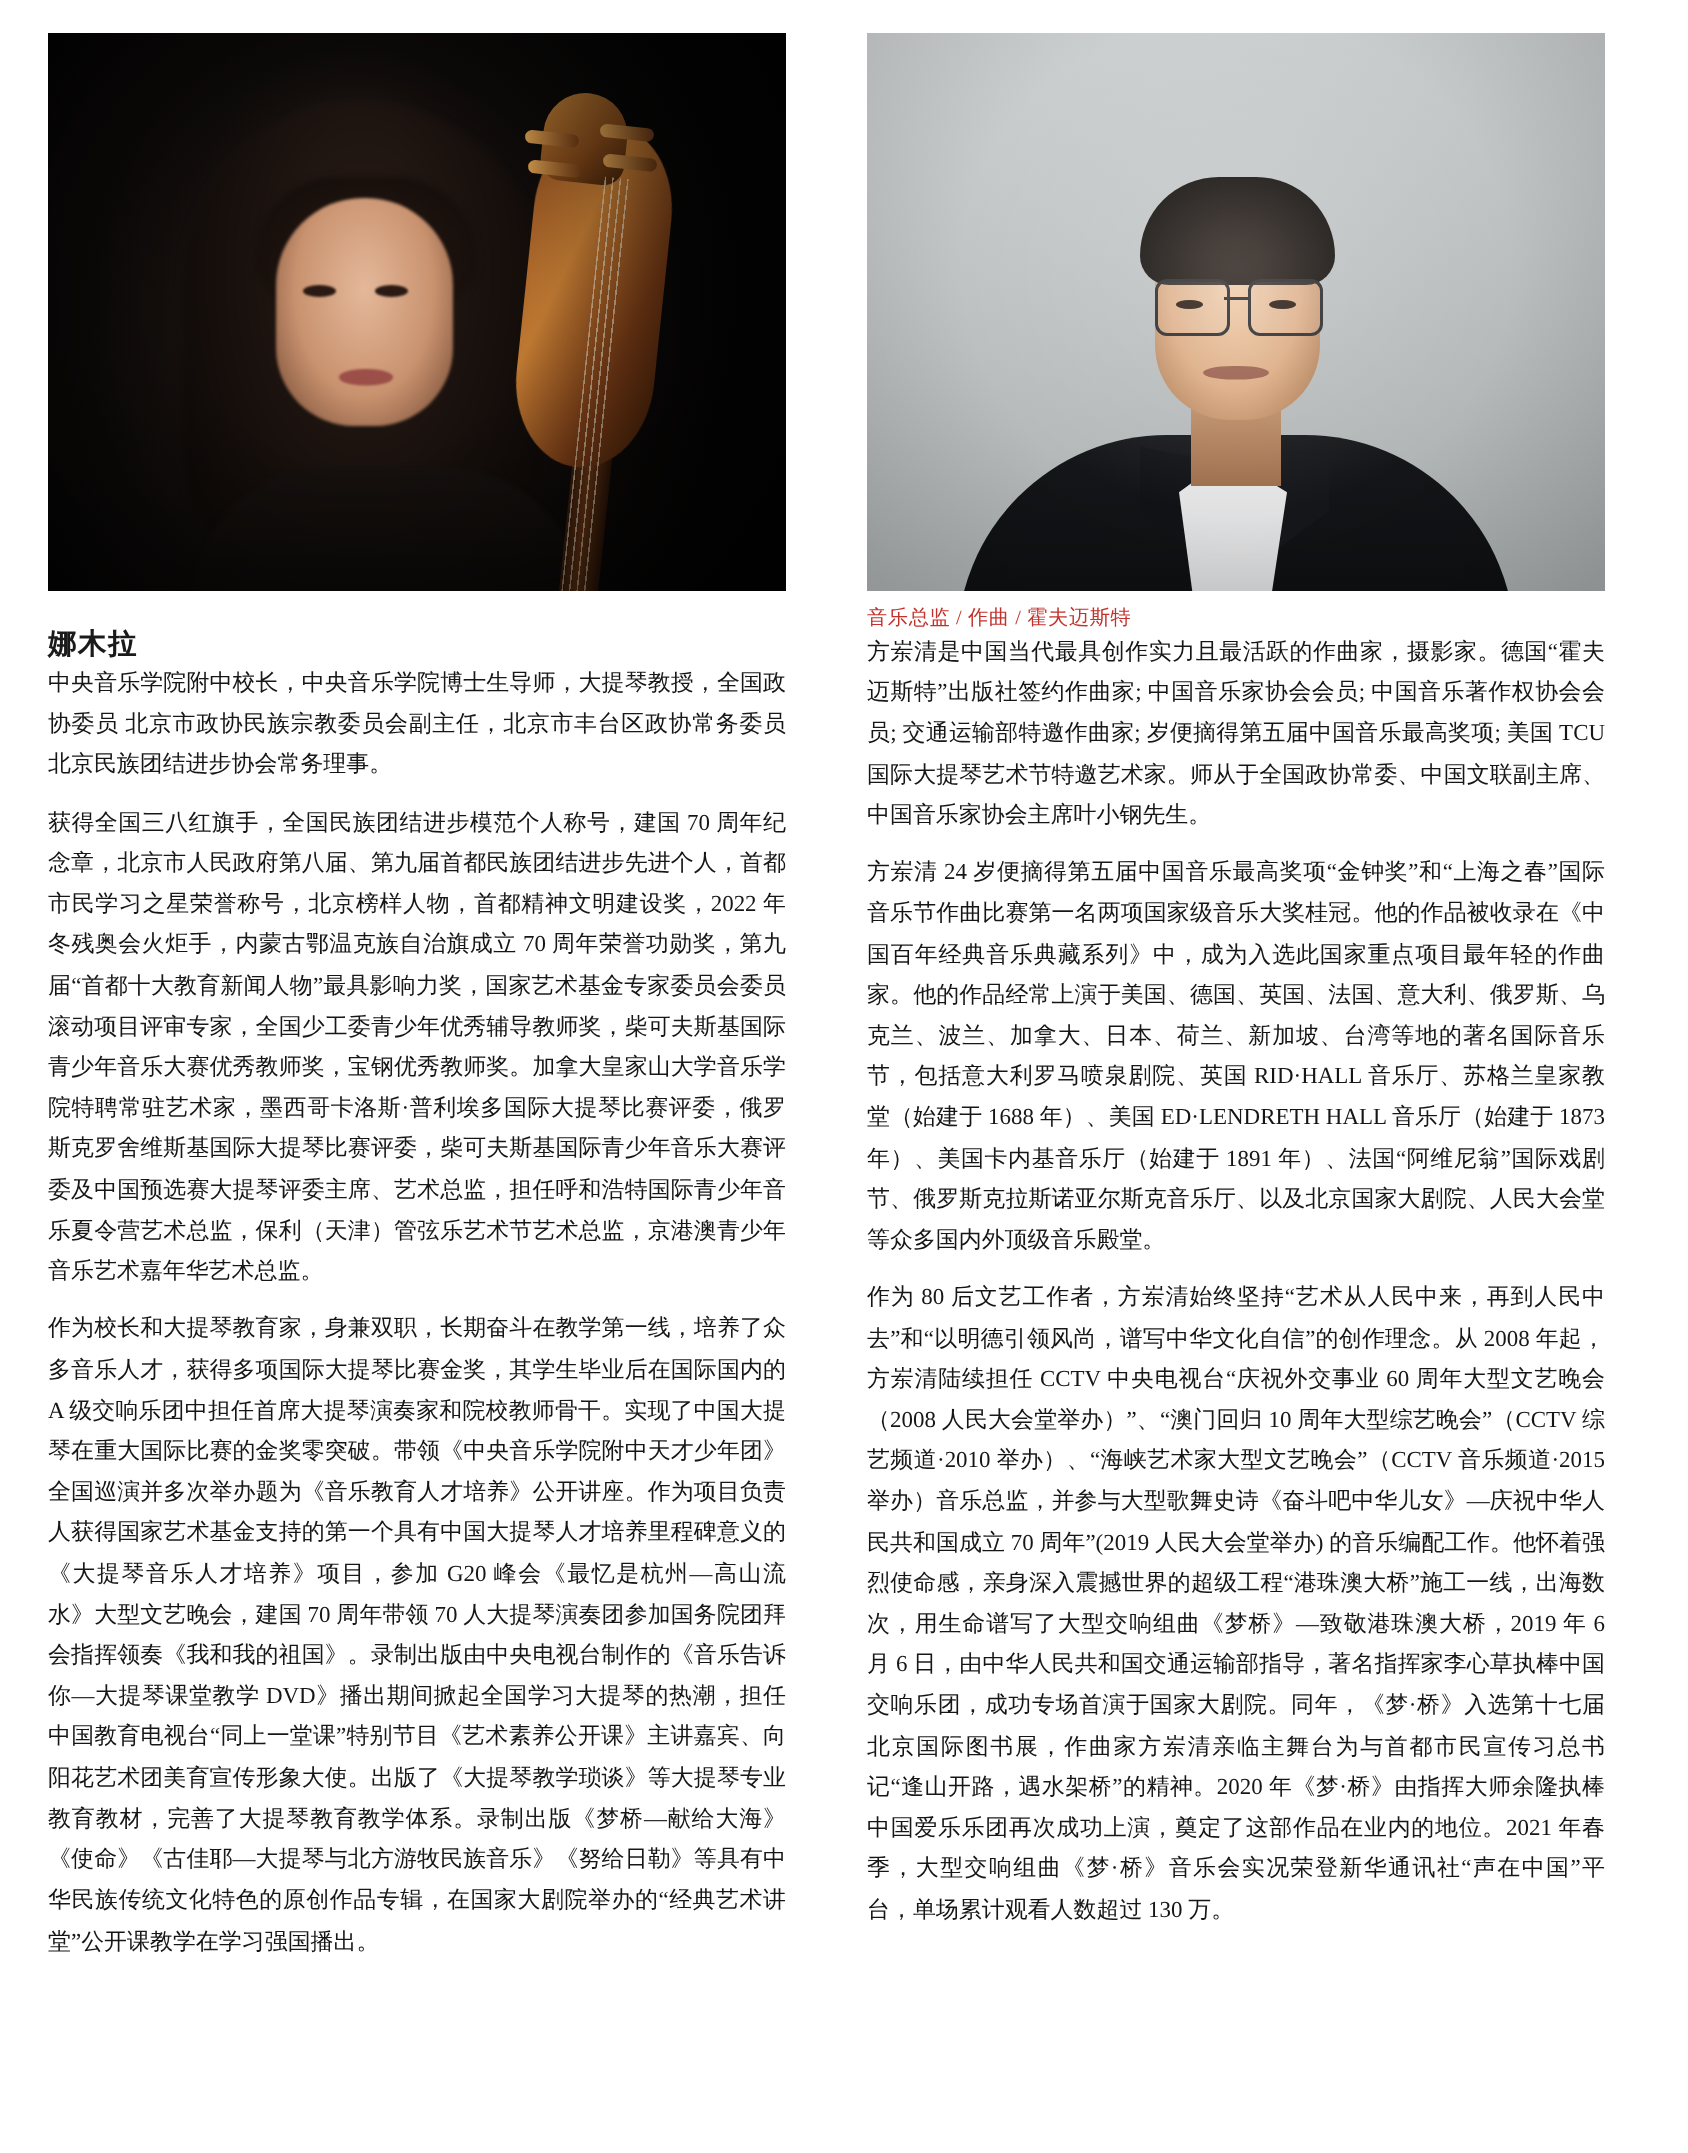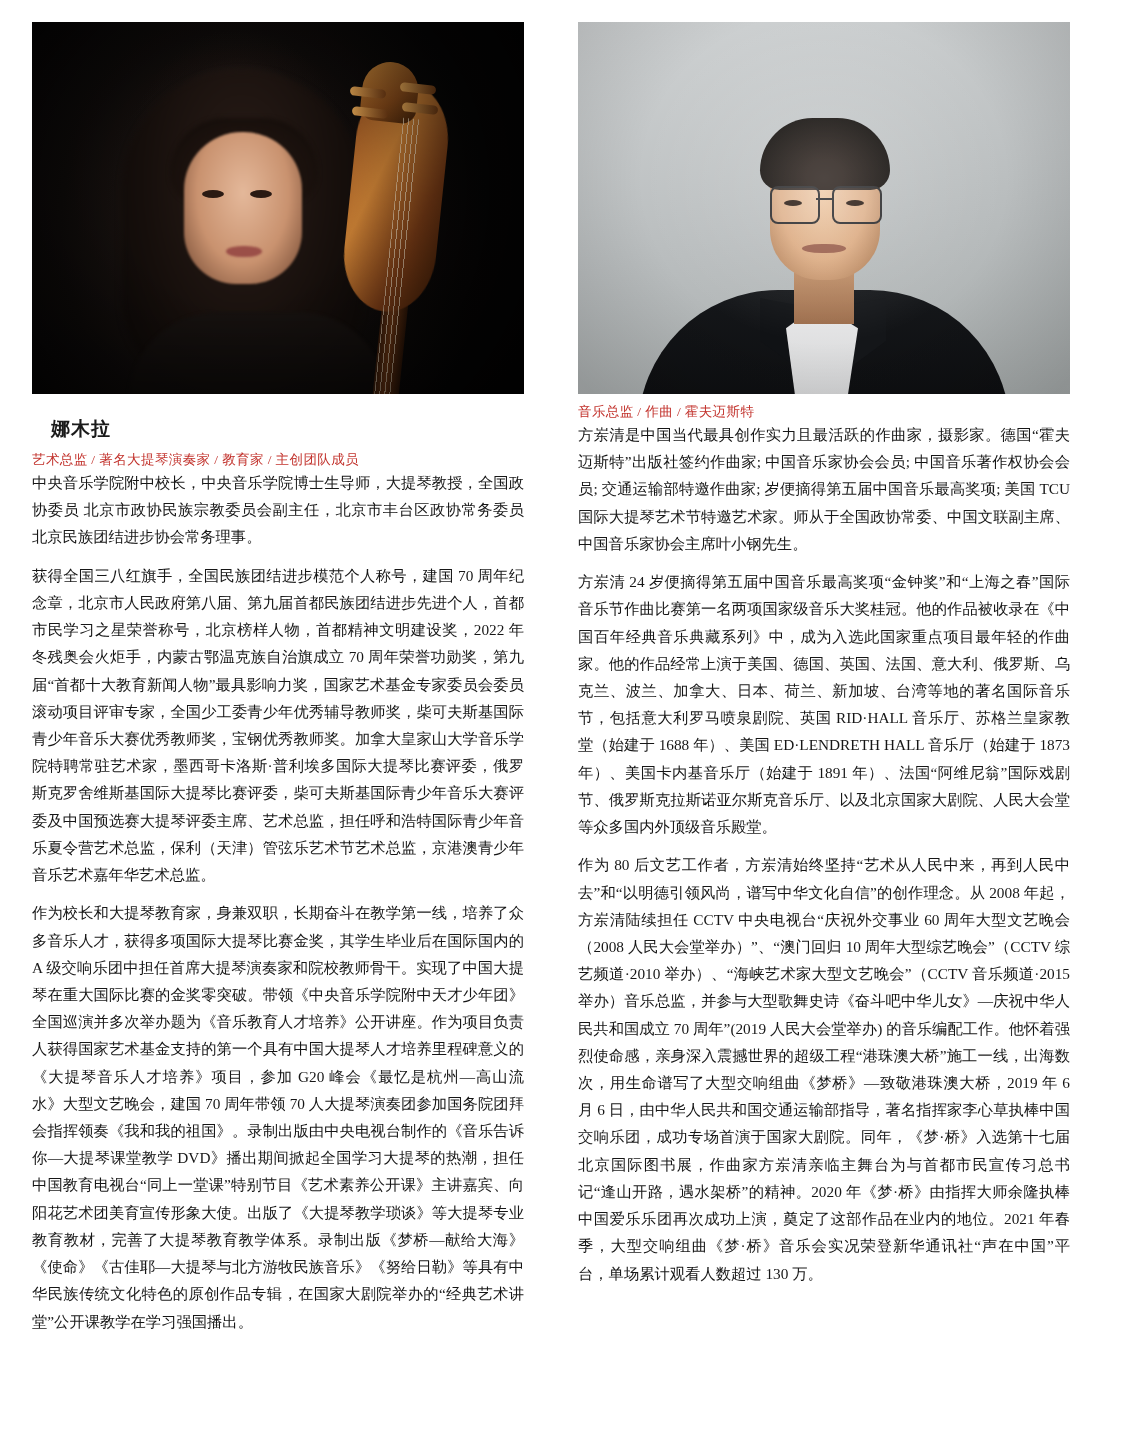--- a/index.html
+++ b/index.html
@@ -224,21 +224,20 @@
     position: absolute; inset: 0;
     background: radial-gradient(ellipse 330px 300px at 50% 42%, rgba(255,255,255,0.18) 0%, rgba(0,0,0,0) 55%, rgba(0,0,0,0.16) 100%);
   }
 
   .name {
     margin-top: 22px;
     font-size: 19px;
     font-weight: bold;
     letter-spacing: 1px;
     color: #1a1a1a;
-    margin-left: 19px;
   }
   .role {
     margin-top: 9px;
     font-size: 13.5px;
     color: #c2322c;
     letter-spacing: 0.4px;
   }
   .bio {
   }
   .bio p {
@@ -270,21 +269,20 @@
         <div class="p1-cello-body"></div>
         <div class="p1-scroll"></div>
         <div class="p1-peg" style="left:318px; top:66px;"></div>
         <div class="p1-peg" style="left:320px; top:86px;"></div>
         <div class="p1-peg" style="left:368px; top:62px;"></div>
         <div class="p1-peg" style="left:370px; top:82px;"></div>
         <div class="p1-strings"></div>
         <div class="p1-vig"></div>
       </div>
       <div class="name">娜木拉</div>
-      <div class="role">艺术总监 / 著名大提琴演奏家 / 教育家 / 主创团队成员</div>
       <div class="bio">
         <p>中央音乐学院附中校长，中央音乐学院博士生导师，大提琴教授，全国政协委员 北京市政协民族宗教委员会副主任，北京市丰台区政协常务委员 北京民族团结进步协会常务理事。</p>
         <p>获得全国三八红旗手，全国民族团结进步模范个人称号，建国 70 周年纪念章，北京市人民政府第八届、第九届首都民族团结进步先进个人，首都市民学习之星荣誉称号，北京榜样人物，首都精神文明建设奖，2022 年冬残奥会火炬手，内蒙古鄂温克族自治旗成立 70 周年荣誉功勋奖，第九届“首都十大教育新闻人物”最具影响力奖，国家艺术基金专家委员会委员滚动项目评审专家，全国少工委青少年优秀辅导教师奖，柴可夫斯基国际青少年音乐大赛优秀教师奖，宝钢优秀教师奖。加拿大皇家山大学音乐学院特聘常驻艺术家，墨西哥卡洛斯·普利埃多国际大提琴比赛评委，俄罗斯克罗舍维斯基国际大提琴比赛评委，柴可夫斯基国际青少年音乐大赛评委及中国预选赛大提琴评委主席、艺术总监，担任呼和浩特国际青少年音乐夏令营艺术总监，保利（天津）管弦乐艺术节艺术总监，京港澳青少年音乐艺术嘉年华艺术总监。</p>
         <p>作为校长和大提琴教育家，身兼双职，长期奋斗在教学第一线，培养了众多音乐人才，获得多项国际大提琴比赛金奖，其学生毕业后在国际国内的 A 级交响乐团中担任首席大提琴演奏家和院校教师骨干。实现了中国大提琴在重大国际比赛的金奖零突破。带领《中央音乐学院附中天才少年团》全国巡演并多次举办题为《音乐教育人才培养》公开讲座。作为项目负责人获得国家艺术基金支持的第一个具有中国大提琴人才培养里程碑意义的《大提琴音乐人才培养》项目，参加 G20 峰会《最忆是杭州—高山流水》大型文艺晚会，建国 70 周年带领 70 人大提琴演奏团参加国务院团拜会指挥领奏《我和我的祖国》。录制出版由中央电视台制作的《音乐告诉你—大提琴课堂教学 DVD》播出期间掀起全国学习大提琴的热潮，担任中国教育电视台“同上一堂课”特别节目《艺术素养公开课》主讲嘉宾、向阳花艺术团美育宣传形象大使。出版了《大提琴教学琐谈》等大提琴专业教育教材，完善了大提琴教育教学体系。录制出版《梦桥—献给大海》《使命》《古佳耶—大提琴与北方游牧民族音乐》《努给日勒》等具有中华民族传统文化特色的原创作品专辑，在国家大剧院举办的“经典艺术讲堂”公开课教学在学习强国播出。</p>
       </div>
     </div>
 
     <div class="col">
       <div class="portrait portrait-2">
         <div class="p2-shoulders"></div>

